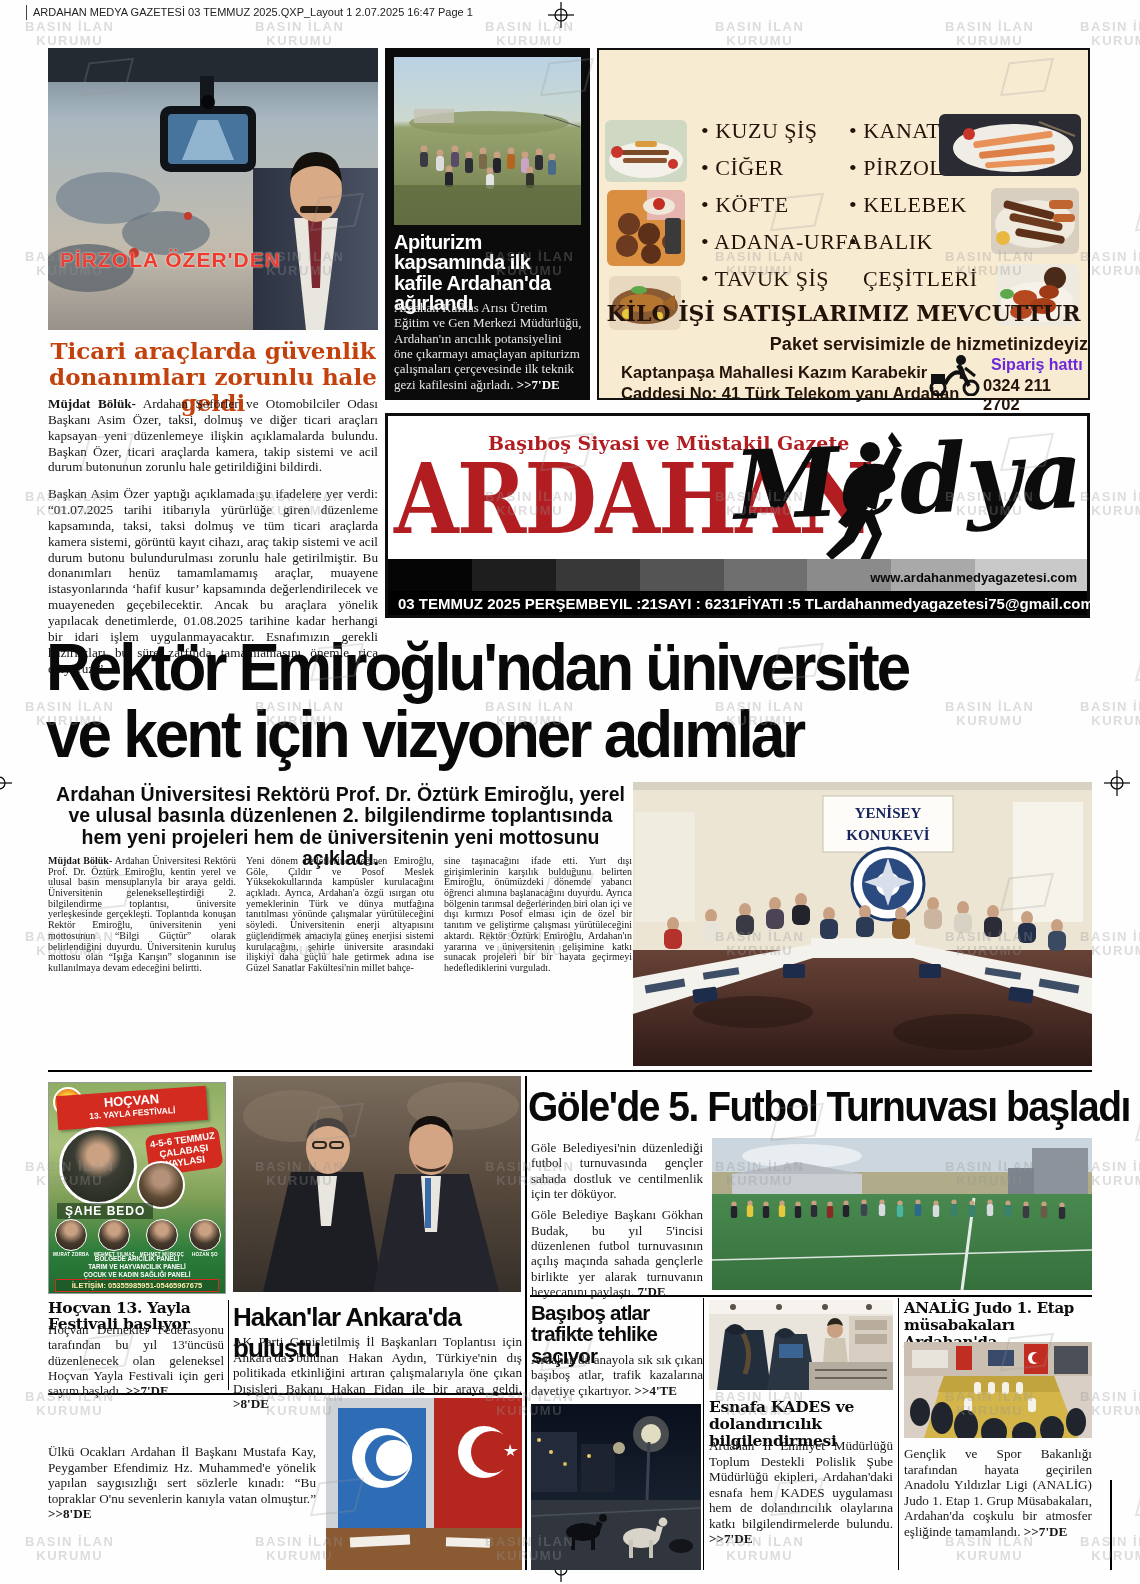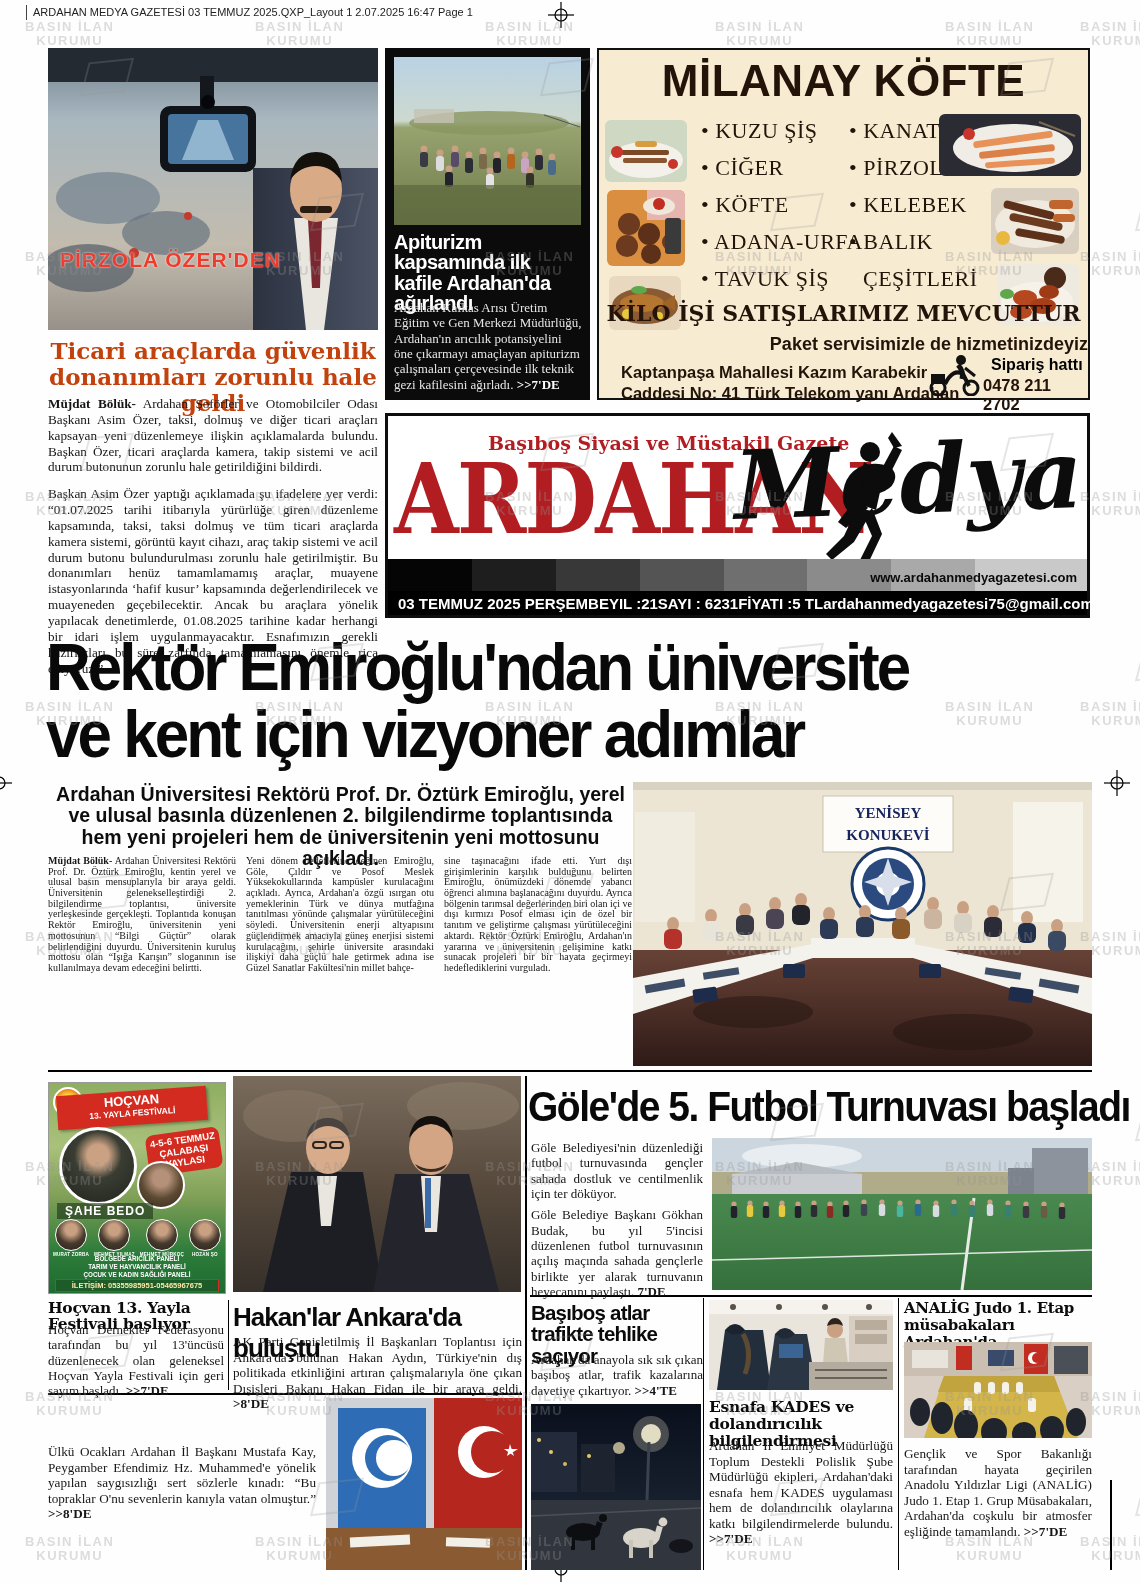--- a/index.html
+++ b/index.html
@@ -46,21 +46,21 @@
             font-weight:900;font-size:44px;letter-spacing:.5px;color:#241309;}
   .ad-item{font-family:"Liberation Serif",serif;font-size:22px;color:#241309;letter-spacing:.5px;white-space:nowrap;}
   .ad-item::before{content:"• ";}
   .ad-item.nobullet::before{content:"";}
   .ad-note1{left:0;right:0;top:250px;text-align:center;font-family:"DejaVu Serif",serif;
             font-weight:bold;font-size:22px;color:#241309;}
   .ad-note2{left:0;right:0;top:284px;text-align:right;font-family:"Liberation Sans",sans-serif;
             font-weight:bold;font-size:18px;color:#241309;}
   .ad-addr{left:22px;top:312px;font-family:"Liberation Sans",sans-serif;font-weight:bold;
            font-size:16.5px;line-height:1.3;color:#241309;}
-  .ad-order-label{left:392px;top:306px;color:#000000;font-family:"Liberation Sans",sans-serif;
+  .ad-order-label{left:392px;top:306px;color:#6d28d9;font-family:"Liberation Sans",sans-serif;
                   font-weight:bold;font-size:16px;}
   .ad-phone{left:384px;top:326px;font-family:"Liberation Sans",sans-serif;font-weight:bold;
             font-size:16.5px;color:#241309;}
   .ad-thumb{position:absolute;border-radius:6px;overflow:hidden;}
 
   
   .mast{left:385px;top:413px;width:705px;height:205px;background:#fff;border:3px solid #0d0d0d;box-sizing:border-box;}
   .mast-tagline{left:100px;top:16px;color:#b21d22;font-family:"DejaVu Serif",serif;font-weight:bold;font-size:19px;}
   .mast-name{left:6px;top:26px;font-family:"DejaVu Serif",serif;font-weight:bold;font-size:97px;
              color:#b21d22;letter-spacing:-2px;transform:scaleX(.86);transform-origin:left top;white-space:nowrap;}
@@ -349,21 +349,20 @@
           <use href="#figa" x="96" y="114" fill="#e3e3e3"></use>
         <use href="#figa" x="136" y="113" fill="#32322a"></use>
         <rect x="0" y="128" width="187" height="40" fill="#5d6a3e" opacity=".75"></rect>
       </svg>
     </div>
     <div class="abs api-head">Apiturizm kapsamında ilk kafile Ardahan'da ağırlandı</div>
     <div class="abs api-body"><span>Ardahan Kafkas Arısı Üretim Eğitim ve Gen Merkezi Müdürlüğü, Ardahan'ın arıcılık potansiyelini öne çıkarmayı amaçlayan apiturizm çalışmaları çerçevesinde ilk teknik gezi kafilesini ağırladı. </span><b>&gt;&gt;7'DE</b></div>
   </div>
 
   <div class="abs ad">
-    <div class="abs ad-title">MİLANAY KÖFTE</div>
     <div class="abs ad-item" style="left:102px;top:68px">KUZU ŞİŞ</div>
     <div class="abs ad-item" style="left:102px;top:105px">CİĞER</div>
     <div class="abs ad-item" style="left:102px;top:142px">KÖFTE</div>
     <div class="abs ad-item" style="left:102px;top:179px">ADANA-URFA</div>
     <div class="abs ad-item" style="left:102px;top:216px">TAVUK ŞİŞ</div>
     <div class="abs ad-item" style="left:250px;top:68px">KANAT</div>
     <div class="abs ad-item" style="left:250px;top:105px">PİRZOLA</div>
     <div class="abs ad-item" style="left:250px;top:142px">KELEBEK</div>
     <div class="abs ad-item" style="left:250px;top:179px">BALIK</div>
     <div class="abs ad-item nobullet" style="left:264px;top:216px">ÇEŞİTLERİ</div>
@@ -442,21 +441,21 @@
     <svg class="abs" style="left:326px;top:300px" width="58" height="46" viewBox="0 0 58 46">
       <circle cx="13" cy="38" r="7" fill="none" stroke="#111" stroke-width="3"></circle>
       <circle cx="46" cy="38" r="7" fill="none" stroke="#111" stroke-width="3"></circle>
       <path d="M6 24 h14 v10 H6z" fill="#111"></path>
       <path d="M20 34 q8 -16 18 -10 l6 12" fill="none" stroke="#111" stroke-width="4"></path>
       <circle cx="36" cy="10" r="5" fill="#111"></circle>
       <path d="M33 15 q6 6 4 14" fill="none" stroke="#111" stroke-width="5"></path>
       <line x1="40" y1="18" x2="50" y2="26" stroke="#111" stroke-width="3"></line>
     </svg>
     <div class="abs ad-order-label">Sipariş hattı</div>
-    <div class="abs ad-phone">0478 211 2702</div>
+    <div class="abs ad-phone">0324 211 2702</div>
   </div>
 
   <div class="abs mast">
     <div class="abs mast-tagline">Başıboş Siyasi ve Müstakil Gazete</div>
     <div class="abs mast-name">ARDAHAN</div>
     <svg class="abs" style="left:436px;top:10px" width="80" height="150" viewBox="0 0 80 150">
       <circle cx="46" cy="26" r="10" fill="#0c0c0c"></circle>
       <polygon points="40,36 60,48 52,84 30,76" fill="#0c0c0c"></polygon>
       <polygon points="56,46 70,20 78,24 64,52" fill="#0c0c0c"></polygon>
       <polygon points="68,6 78,20 70,22 64,12" fill="#0c0c0c"></polygon>

